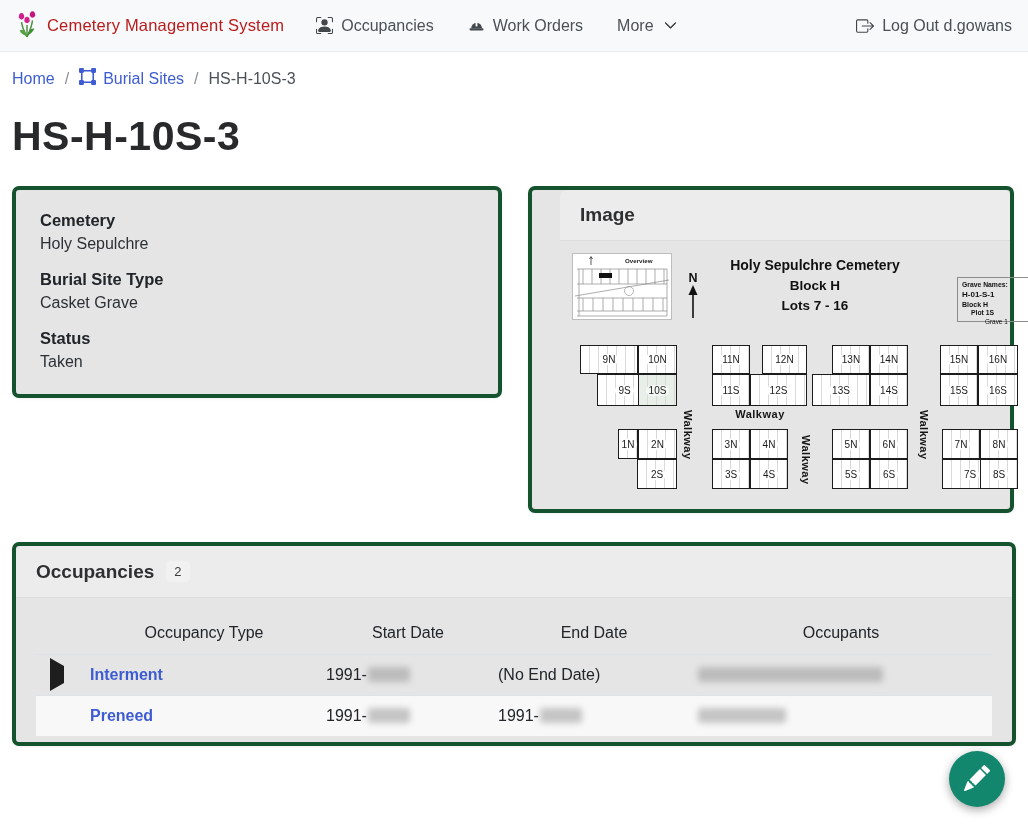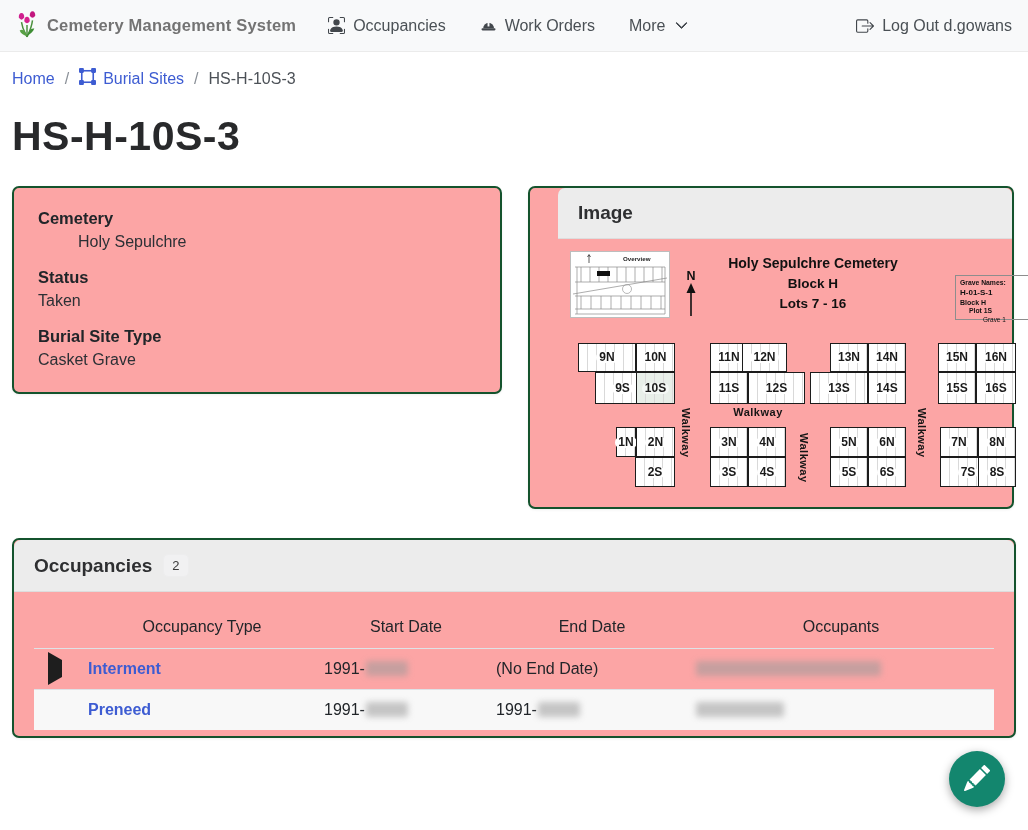--- a/index.html
+++ b/index.html
@@ -4,48 +4,48 @@
 <style>
   * { margin:0; padding:0; box-sizing:border-box; }
   html,body { width:1028px; height:830px; overflow:hidden; background:#fff;
               font-family:"Liberation Sans", sans-serif; color:#212529; }
   body { position:relative; }
 
   
   .navbar { height:52px; background:#f8f9fa; border-bottom:1px solid #ebebeb;
             display:flex; align-items:center; padding:0 16px; }
   .brand-wrap { display:flex; align-items:center; gap:9px; }
-  .brand { font-size:16.5px; font-weight:700; color:#737373; letter-spacing:.2px; }
+  .brand { font-size:16.5px; font-weight:400; color:#b91c1c; letter-spacing:.2px; }
   .navlinks { display:flex; align-items:center; gap:34px; margin-left:32px; }
   .nav-item { display:flex; align-items:center; gap:8px; font-size:16px; color:#4a5055;
               text-decoration:none; cursor:pointer; }
   .nav-item svg { display:block; }
   .logout { margin-left:auto; }
   .chev { margin-left:2px; }
 
   
   .breadcrumb { display:flex; align-items:center; gap:10px; padding:16px 12px 8px; font-size:16px; }
   .bc-link { color:#3d5cd2; text-decoration:none; display:flex; align-items:center; gap:7px; cursor:pointer; }
   .bc-sep { color:#8a9097; }
   .bc-current { color:#4c5157; }
 
   h1.page-title { font-size:41px; font-weight:700; color:#28292b; margin:16px 12px 26px; letter-spacing:.5px; }
 
   
   .cards-row { display:flex; align-items:flex-start; margin:0 12px; gap:26px; }
-  .card { background:#fca5a5; border:2px solid #14532d; border-radius:7px;
+  .card { background:#e5e5e5; border:4px solid #14532d; border-radius:7px;
           box-shadow:0 1px 3px rgba(0,0,0,.06); }
   .card-header { background:#ececec; border-bottom:1px solid #ddd; border-radius:7px 7px 0 0;
                  padding:14px 20px; font-size:19px; font-weight:700; color:#2e2f31;
                  display:flex; align-items:center; }
   .details-card { width:490px; padding:21px 24px 6px; }
   .field { margin-bottom:17px; }
   .field .lbl { font-weight:700; font-size:16.5px; margin-bottom:5px; }
   .field .val { font-size:16px; color:#2c3035; }
-  a.val-link { color:#3d5cd2; text-decoration:none; cursor:pointer;margin-left:40px; }
+  a.val-link { color:#3d5cd2; text-decoration:none; cursor:pointer; }
 
   .image-card { width:486px;padding-left:28px; }
   .image-body { padding:8px 10px 10px; }
 
   
   .map { position:relative; width:464px; height:250px; font-family:"Liberation Sans",sans-serif; }
   .map-title { position:absolute; left:128px; top:8px; width:234px; text-align:center;
                font-weight:700; color:#111; }
   .map-title .t1 { font-size:14px; }
   .map-title .t2, .map-title .t3 { font-size:13.5px; margin-top:5px; }
@@ -58,21 +58,21 @@
   .gravebox .gb1 { font-weight:700; }
   .gravebox .gb2 { font-weight:700; font-size:8px; }
   .gravebox .gb3 { font-weight:700; font-size:7px; }
   .gravebox .gb4 { font-weight:700; padding-left:9px; }
   .gravebox .gb5 { padding-left:23px; font-size:6.4px; }
 
   .cell { position:absolute; border:1.6px solid #1c1c1c; background-color:#fff;
           background-image:repeating-linear-gradient(to right, transparent 0 8px, #d9d9d9 8px 9px);
           display:flex; align-items:center; justify-content:center; }
   .cell.hl { background-color:#e8efe9; }
-  .plbl { background:#fff; border-radius:8px; padding:0 3px; font-size:12px; font-weight:700;
+  .plbl { background:#fff; border-radius:8px; padding:0 3px; font-size:10px; font-weight:400;
           color:#1a1a1a; line-height:11px; }
   .cell.hl .plbl { background:#f4f8f5; }
   .wk { position:absolute; font-size:11px; font-weight:700; color:#151515; letter-spacing:.5px; }
   .wk.v { writing-mode:vertical-rl; text-align:center; }
 
   
   .occ-card { margin:29px 12px 0; }
   .badge-count { margin-left:11px; background:#f1f1f2; border:1px solid #ededee; color:#3a3a3a;
                  font-size:13px; font-weight:400; border-radius:5px; padding:2px 8px; line-height:17px; }
   .occ-body { padding:0 20px 6px; }
@@ -185,26 +185,26 @@
 <h1 class="page-title">HS-H-10S-3</h1>
 
 <div class="cards-row">
 
   <section class="card details-card">
     <div class="field">
       <div class="lbl">Cemetery</div>
       <a class="val val-link">Holy Sepulchre</a>
     </div>
     <div class="field">
+      <div class="lbl">Burial Site Type</div>
+      <div class="val">Casket Grave</div>
+    </div>
+    <div class="field">
       <div class="lbl">Status</div>
       <div class="val">Taken</div>
-    </div>
-    <div class="field">
-      <div class="lbl">Burial Site Type</div>
-      <div class="val">Casket Grave</div>
     </div>
   </section>
 
   <section class="card image-card">
     <div class="card-header">
       <span>Image</span>
     </div>
     <div class="image-body">
       <div class="map">
 
@@ -255,21 +255,21 @@
         <div class="cell" style="left:27px;top:125px;width:55px;height:32px">
             <span class="plbl">9S</span>
           </div>
         <div class="cell hl" style="left:68px;top:125px;width:39px;height:32px">
             <span class="plbl">10S</span>
           </div>
 
         <div class="cell" style="left:142px;top:96px;width:38px;height:29px">
             <span class="plbl">11N</span>
           </div>
-        <div class="cell" style="left:174px;top:96px;width:45px;height:29px">
+        <div class="cell" style="left:192px;top:96px;width:45px;height:29px">
             <span class="plbl">12N</span>
           </div>
         <div class="cell" style="left:142px;top:125px;width:38px;height:32px">
             <span class="plbl">11S</span>
           </div>
         <div class="cell" style="left:180px;top:125px;width:57px;height:32px">
             <span class="plbl">12S</span>
           </div>
 
         <div class="cell" style="left:262px;top:96px;width:38px;height:29px">

